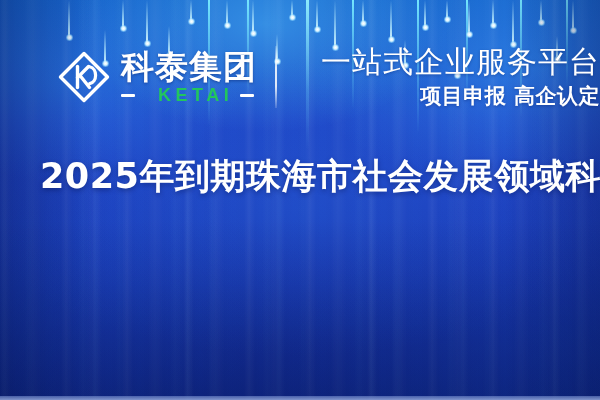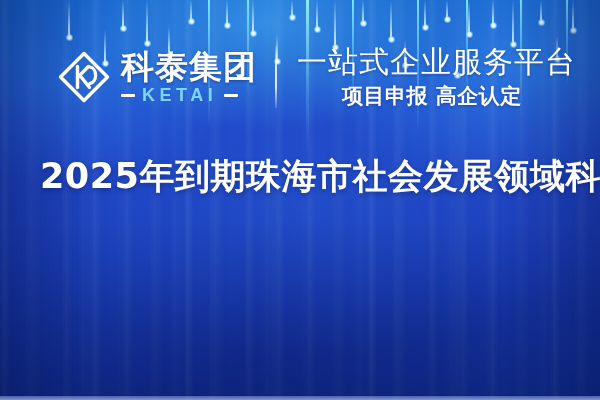--- a/index.html
+++ b/index.html
@@ -117,20 +117,21 @@
 
   
   .header {
     position: absolute;
     left: 0;
     top: 34px;
     width: 600px;
     height: 86px;
     display: flex;
     align-items: center;
+    text-align: right;
   }
   .logo-block {
     display: flex;
     align-items: center;
     margin-left: 56px;
   }
   .logo-mark {
     width: 56px;
     height: 56px;
     flex: none;
@@ -162,23 +163,23 @@
     height: 3px;
     width: 14px;
     background: #ffffff;
     border-radius: 1px;
     flex: none;
   }
   .logo-en {
     font-family: "Liberation Sans", sans-serif;
     font-size: 18px;
     font-weight: 700;
-    color: #7dd3fc;
+    color: #22c55e;
     letter-spacing: 4.5px;
-    margin: 0 7px 0 7px;
+    margin: 0 7px 0 23px;
     line-height: 1;
   }
   .divider {
     width: 2px;
     height: 62px;
     background: linear-gradient(180deg, rgba(255,255,255,.15), rgba(255,255,255,.85) 35%, rgba(255,255,255,.85) 65%, rgba(255,255,255,.15));
     margin: 0 20px 0 18px;
     flex: none;
   }
   .slogan {
@@ -188,20 +189,21 @@
   }
   .slogan-main {
     font-family: "DejaVu Sans", "Liberation Sans", sans-serif;
     font-size: 30px;
     font-weight: 400;
     color: #ffffff;
     letter-spacing: 1px;
     line-height: 1.1;
     white-space: nowrap;
     text-shadow: 0 1px 3px rgba(4,24,90,.35);
+    margin-left: 24px;
   }
   .slogan-sub {
     font-family: "DejaVu Serif", "Liberation Serif", serif;
     font-size: 21px;
     font-weight: 700;
     color: #ffffff;
     letter-spacing: .5px;
     line-height: 1.2;
     margin-top: 5px;
     white-space: nowrap;

